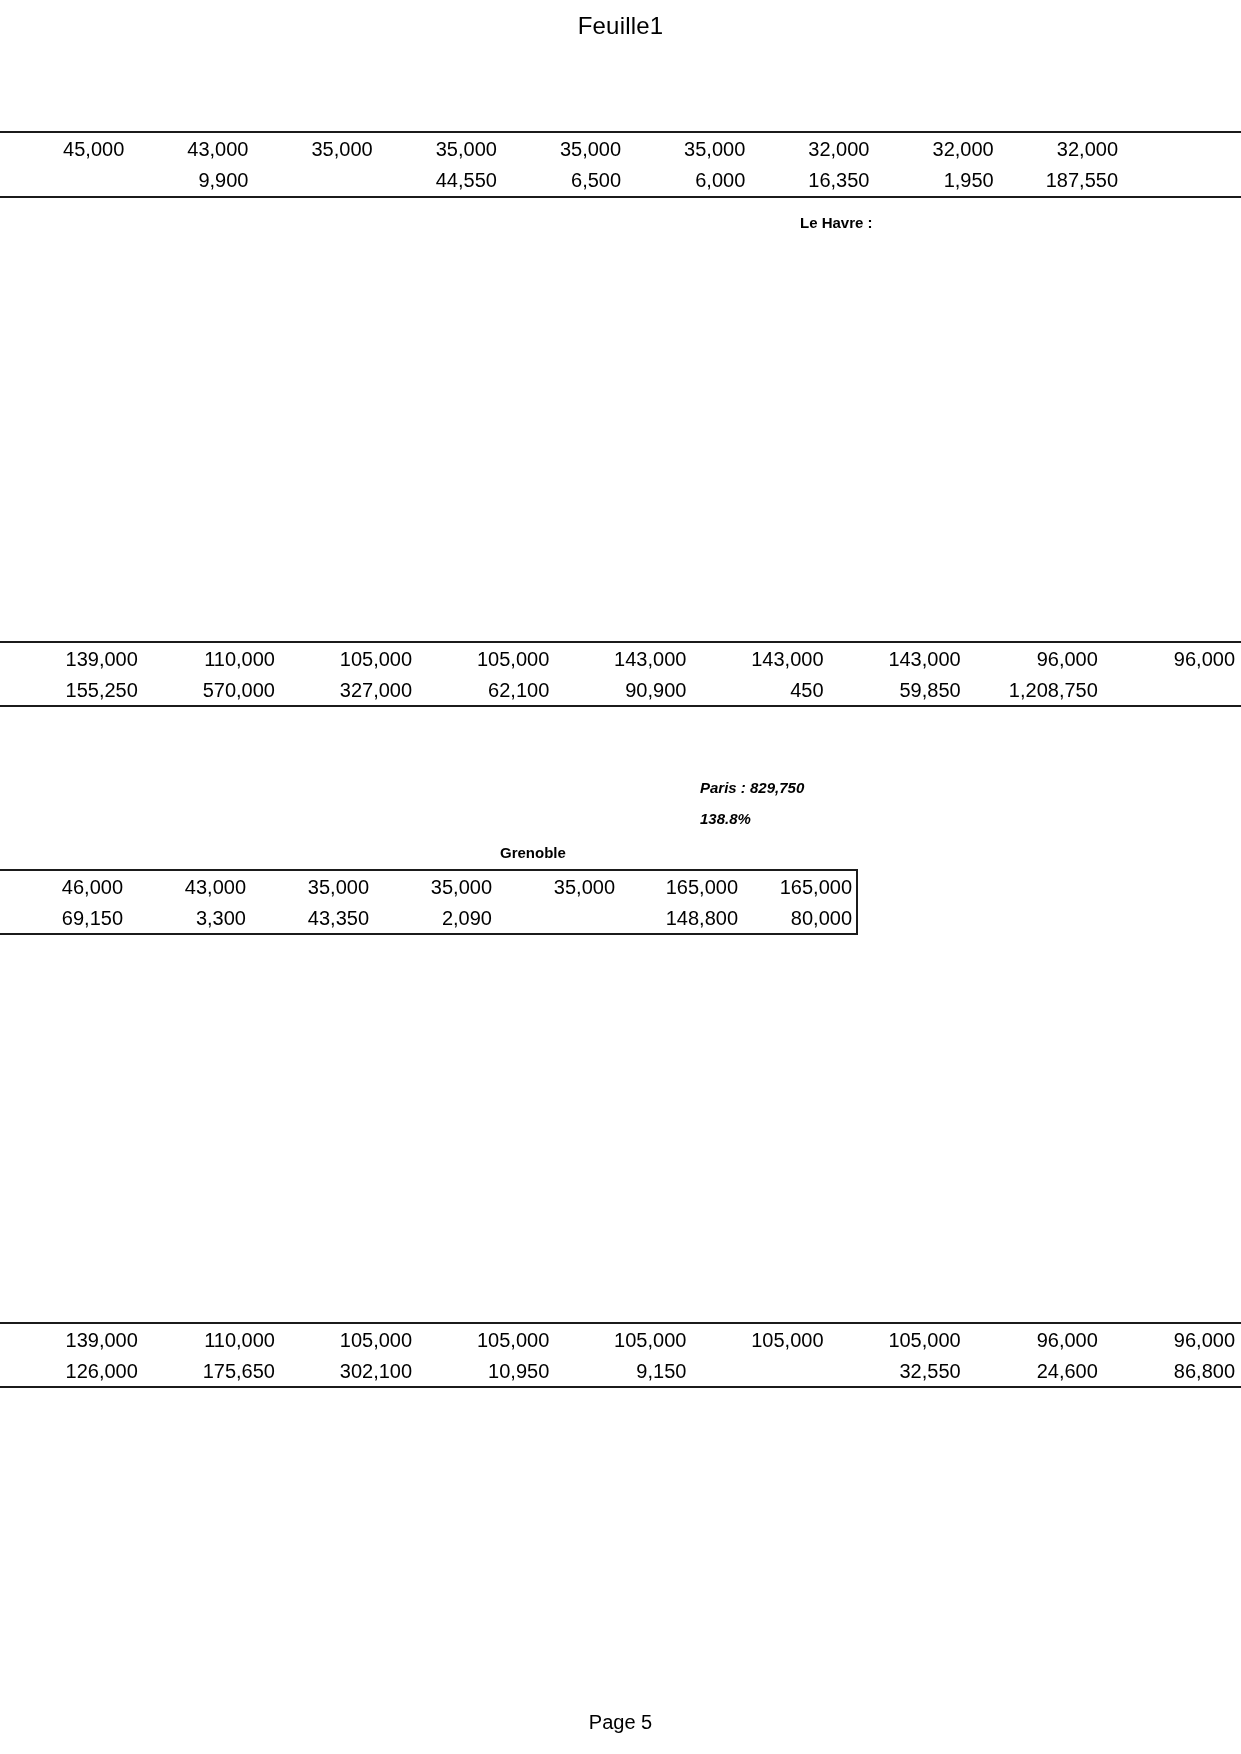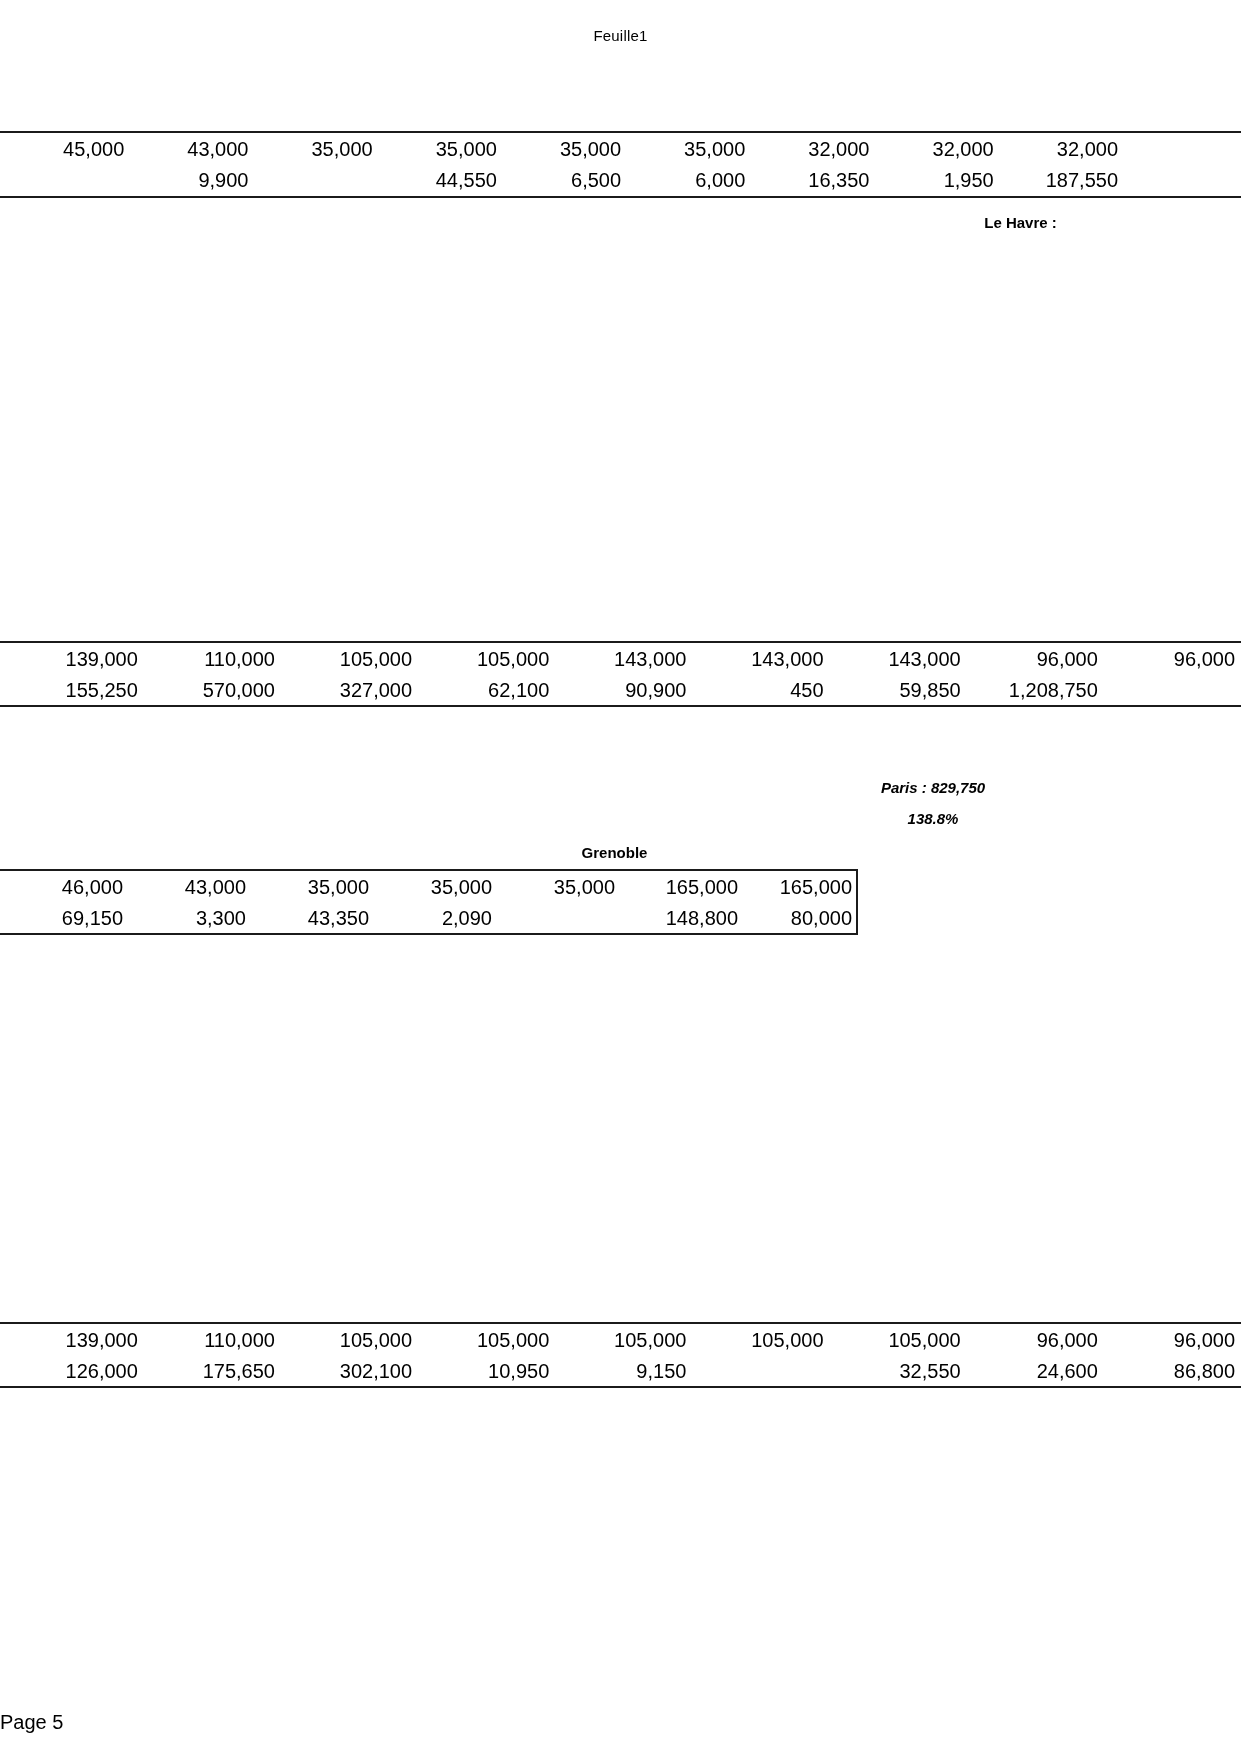--- a/index.html
+++ b/index.html
@@ -20,33 +20,34 @@
   .page {
     position: absolute;
     inset: 0;
     width: 1241px;
     height: 1754px;
   }
 
   
   .sheet-header {
     position: absolute;
-    top: 24px;
+    top: 14px;
     left: 0;
     width: 1241px;
     text-align: center;
-    font-size: 15px;
+    font-size: 24px;
     line-height: 24px;
     letter-spacing: 0.2px;
   }
   .sheet-footer {
     position: absolute;
     top: 1710px;
     left: 0;
     width: 1241px;
+    text-align: center;
     font-size: 20px;
     line-height: 24px;
   }
 
   
   .block {
     position: absolute;
     border-collapse: collapse;
     table-layout: fixed;
   }
@@ -74,21 +75,21 @@
     width: 2px;
   }
 
   
   .note {
     position: absolute;
     font-size: 15px;
     line-height: 18px;
     font-weight: bold;
     white-space: nowrap;
-    text-align: center;
+    text-align: left;
   }
   .note.italic {
     font-style: italic;
   }
 </style>
 </head>
 <body>
 
 <div class="page">
 

